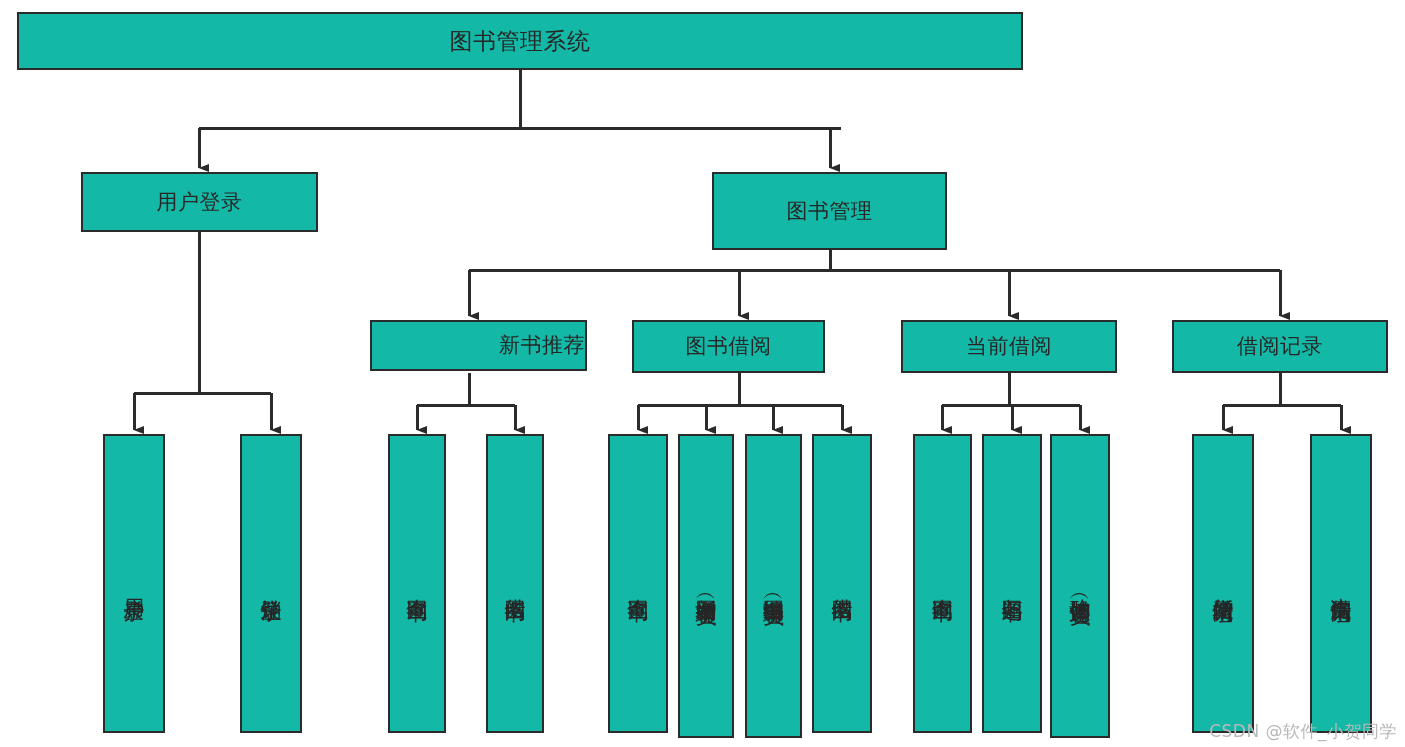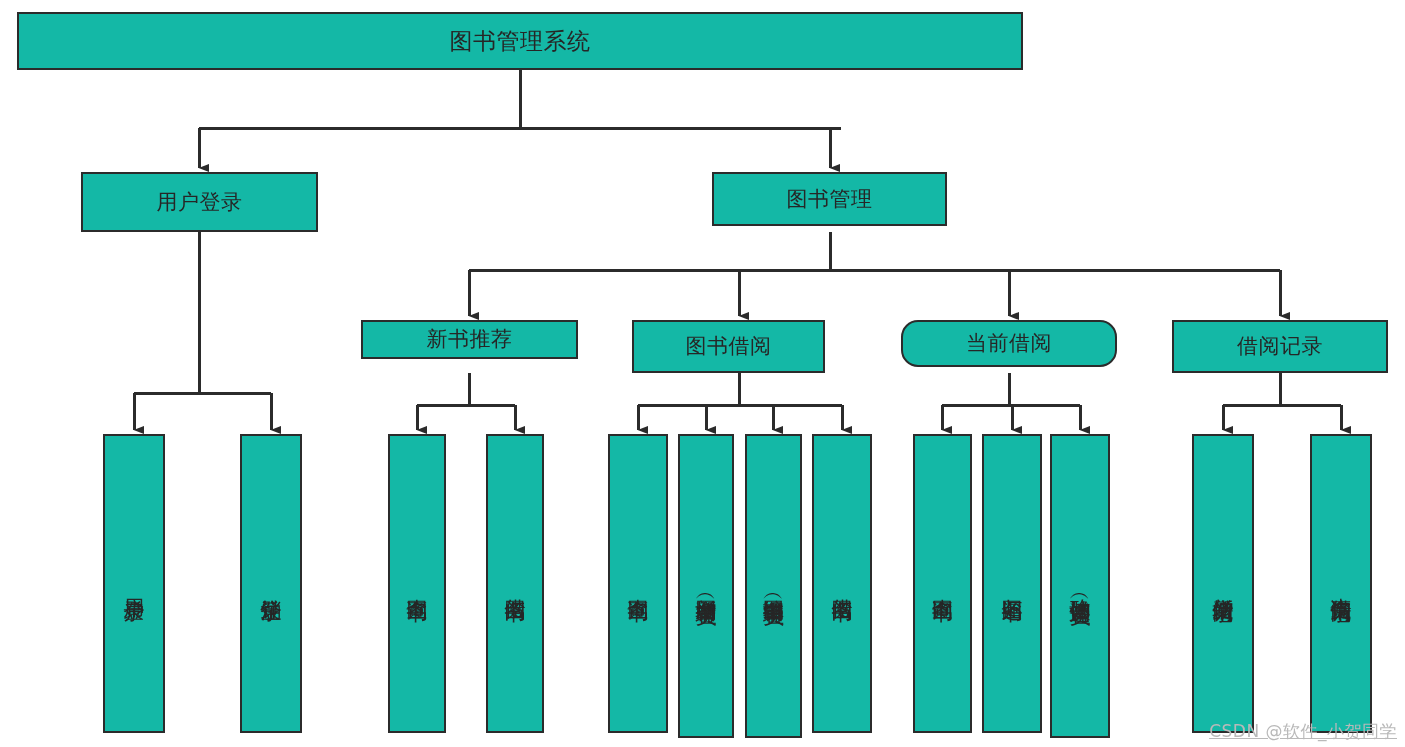--- a/index.html
+++ b/index.html
@@ -62,21 +62,20 @@
   }
   .watermark {
     position: absolute;
     right: 8px;
     bottom: 4px;
     font-size: 17px;
     color: #b9b9b9;
     white-space: nowrap;
     letter-spacing: 0.5px;
     pointer-events: none;
-    text-decoration: underline;
   }
 </style>
 </head>
 <body>
 
 <div id="diagram-root">
 
   <svg class="canvas" viewBox="0 0 1405 747">
     <defs>
       <marker id="arrowhead" markerWidth="9" markerHeight="11" refX="4.5" refY="10.2" orient="auto" markerUnits="userSpaceOnUse">
@@ -127,31 +126,31 @@
     </g>
   </svg>
 
   <div class="node-box" id="node-root" style="left:17px; top:12px; width:1006px; height:58px;">
     <span class="node-label-h root-title">图书管理系统</span>
   </div>
 
   <div class="node-box" style="left:81px; top:172px; width:237px; height:60px;">
     <span class="node-label-h">用户登录</span>
   </div>
-  <div class="node-box" style="left:712px; top:172px; width:235px; height:54px;align-items:center;">
+  <div class="node-box" style="left:712px; top:172px; width:235px; height:78px;align-items:center;">
     <span class="node-label-h">图书管理</span>
   </div>
 
-  <div class="node-box" style="left:361px; top:320px; width:217px; height:39px;">
+  <div class="node-box" style="left:370px; top:320px; width:217px; height:51px;justify-content:flex-end;">
     <span class="node-label-h">新书推荐</span>
   </div>
   <div class="node-box" style="left:632px; top:320px; width:193px; height:53px;">
     <span class="node-label-h">图书借阅</span>
   </div>
-  <div class="node-box" style="left:901px; top:320px; width:216px; height:47px;border-radius:17px;">
+  <div class="node-box" style="left:901px; top:320px; width:216px; height:53px;">
     <span class="node-label-h">当前借阅</span>
   </div>
   <div class="node-box" style="left:1172px; top:320px; width:216px; height:53px;">
     <span class="node-label-h">借阅记录</span>
   </div>
 
   <div class="node-box" style="left:103px; top:434px; width:62px; height:299px;">
     <span class="node-label-v">用户登录</span>
   </div>
   <div class="node-box" style="left:240px; top:434px; width:62px; height:299px;">

